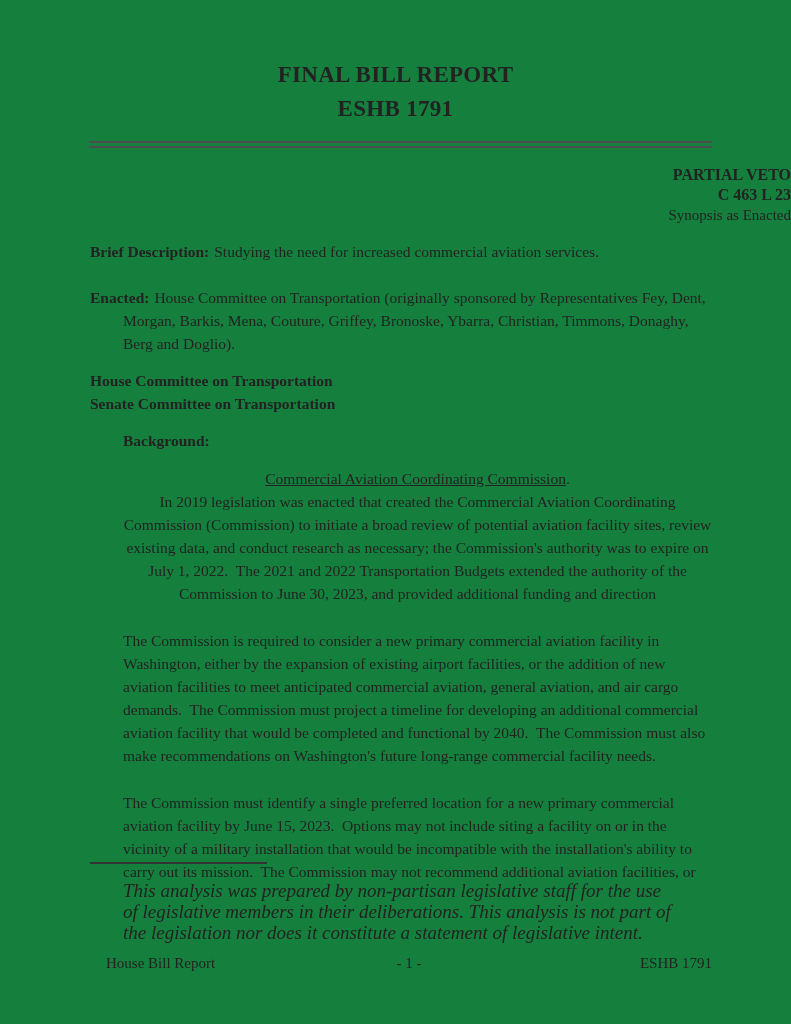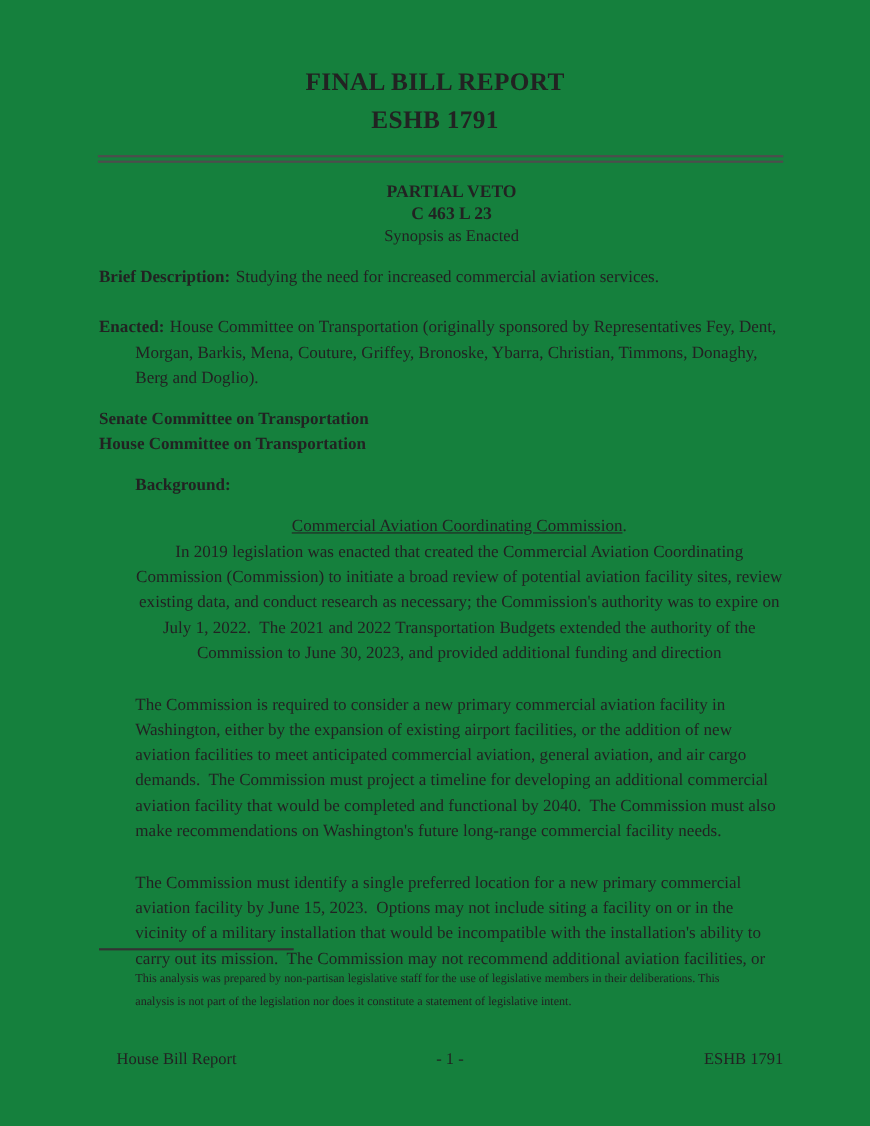--- a/index.html
+++ b/index.html
@@ -29,21 +29,21 @@
     margin: 0;
   }
   .double-rule {
     margin: 15px 79px 0 89px;
     height: 3px;
     border-top: 2px solid #4d4d4d;
     border-bottom: 2px solid #4d4d4d;
   }
   .veto-block {
     margin-top: 17px;
-    text-align: center;
+    text-align: right;
     margin-left: 30px;
   }
   .veto-line {
     font-size: 16px;
     font-weight: bold;
     line-height: 20px;
   }
   .synopsis-line {
     font-size: 15px;
     font-weight: normal;
@@ -87,21 +87,22 @@
     left: 90px;
     right: 79px;
     top: 862px;
   }
   .footnote-rule {
     width: 177px;
     border-top: 2px solid #333333;
   }
   .footnote-text {
     margin: 16px 40px 0 33px;
-    font-size: 11px;
+    font-style: italic;
+    font-size: 19px;
     line-height: 21px;
     white-space: pre-wrap;
   }
   .page-footer {
     position: absolute;
     left: 106px;
     right: 79px;
     top: 955px;
     display: flex;
     align-items: baseline;
@@ -129,22 +130,22 @@
     <div class="synopsis-line">Synopsis as Enacted</div>
   </div>
 
   <div class="content">
 
     <p class="para brief-para"><span class="label">Brief Description:</span><span class="label-gap">Studying the need for increased commercial aviation services.</span></p>
 
     <p class="para sponsors-para"><span class="label">Enacted:</span><span class="label-gap">House Committee on Transportation (originally sponsored by Representatives Fey, Dent, Morgan, Barkis, Mena, Couture, Griffey, Bronoske, Ybarra, Christian, Timmons, Donaghy, Berg and Doglio).</span></p>
 
     <div class="committees">
+      <p class="committee-line">House Committee on Transportation</p>
       <p class="committee-line">Senate Committee on Transportation</p>
-      <p class="committee-line">House Committee on Transportation</p>
     </div>
 
     <div class="indented-body">
       <p class="para background-label">Background:</p>
 
       <div class="subsection">
         <p class="para"><span class="subsection-heading-text">Commercial Aviation Coordinating Commission</span><span>.</span></p>
         <p class="para body-para first-body-para">In 2019 legislation was enacted that created the Commercial Aviation Coordinating Commission (Commission) to initiate a broad review of potential aviation facility sites, review existing data, and conduct research as necessary; the Commission's authority was to expire on July 1, 2022.  The 2021 and 2022 Transportation Budgets extended the authority of the Commission to June 30, 2023, and provided additional funding and direction</p>
       </div>
 

